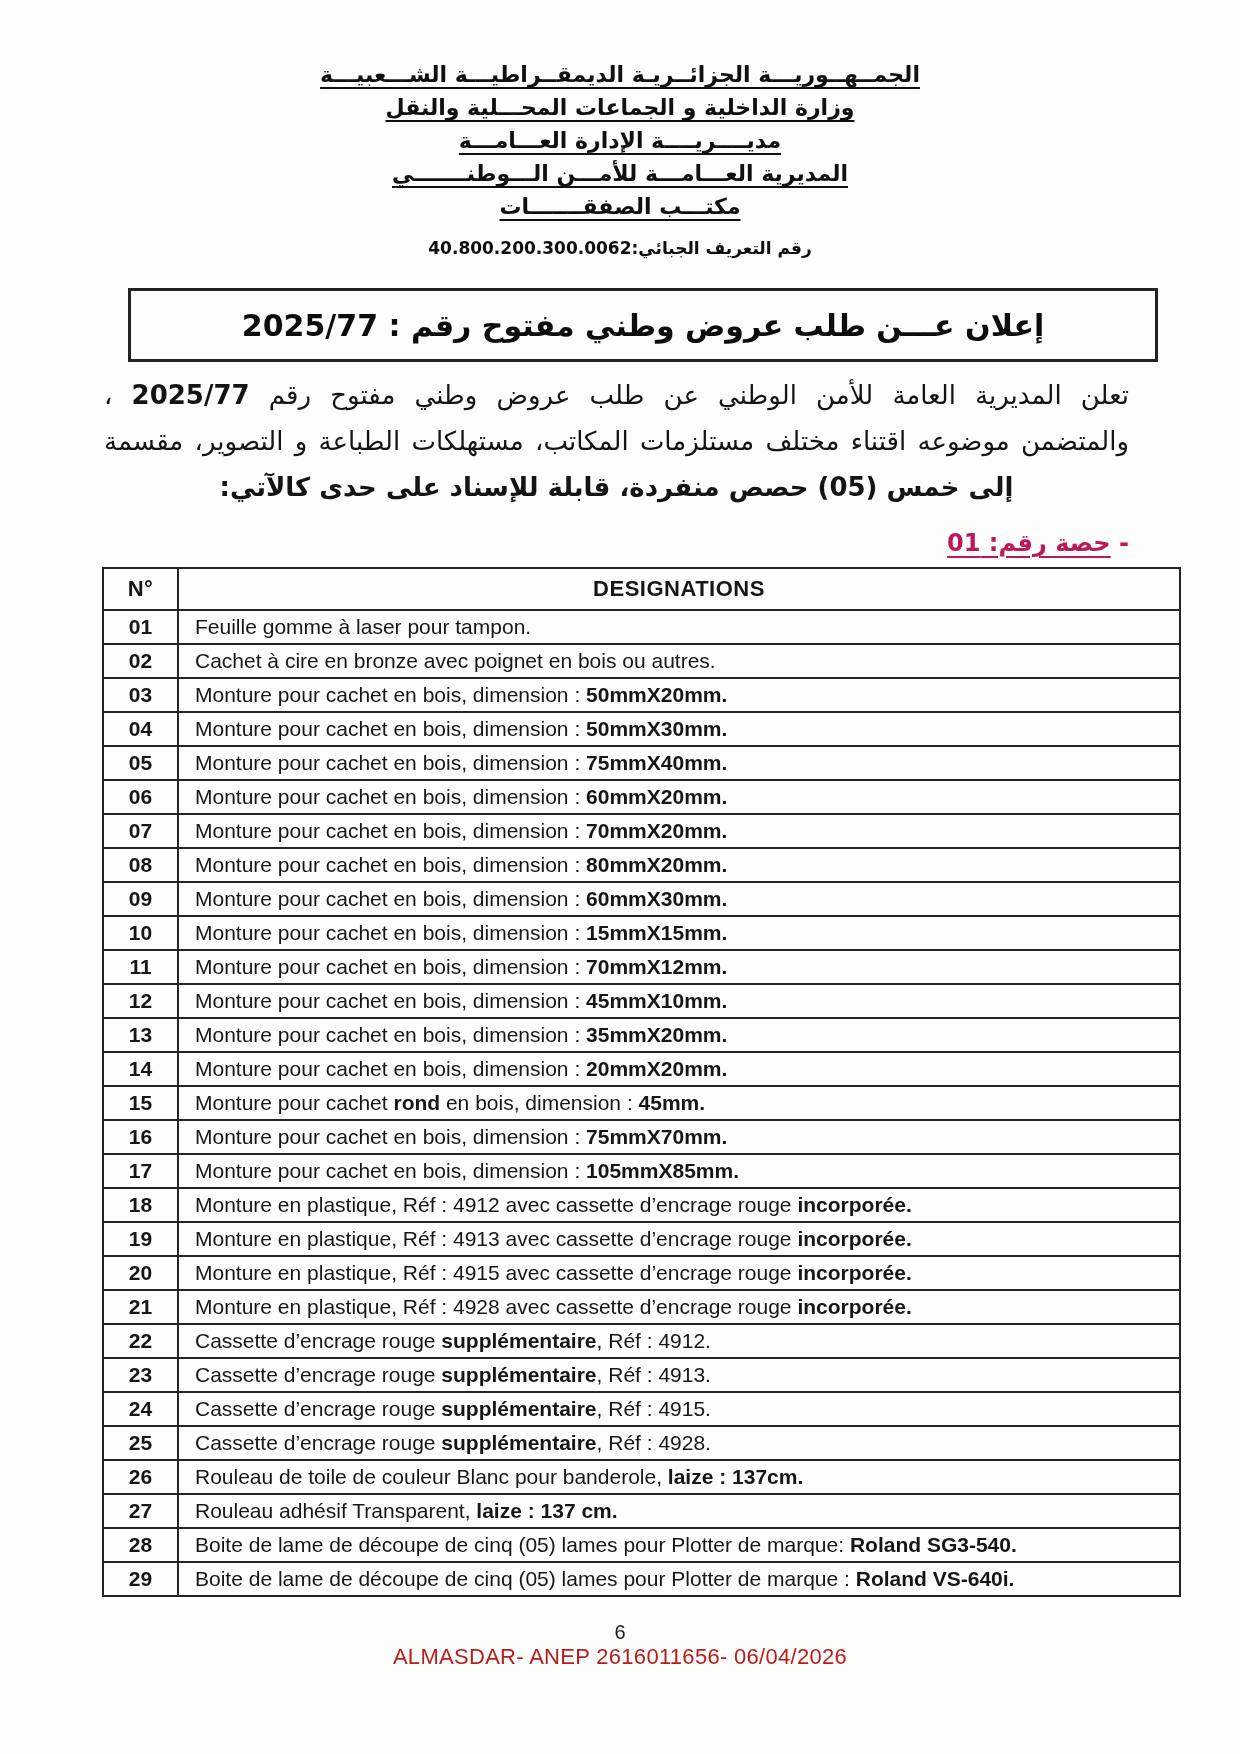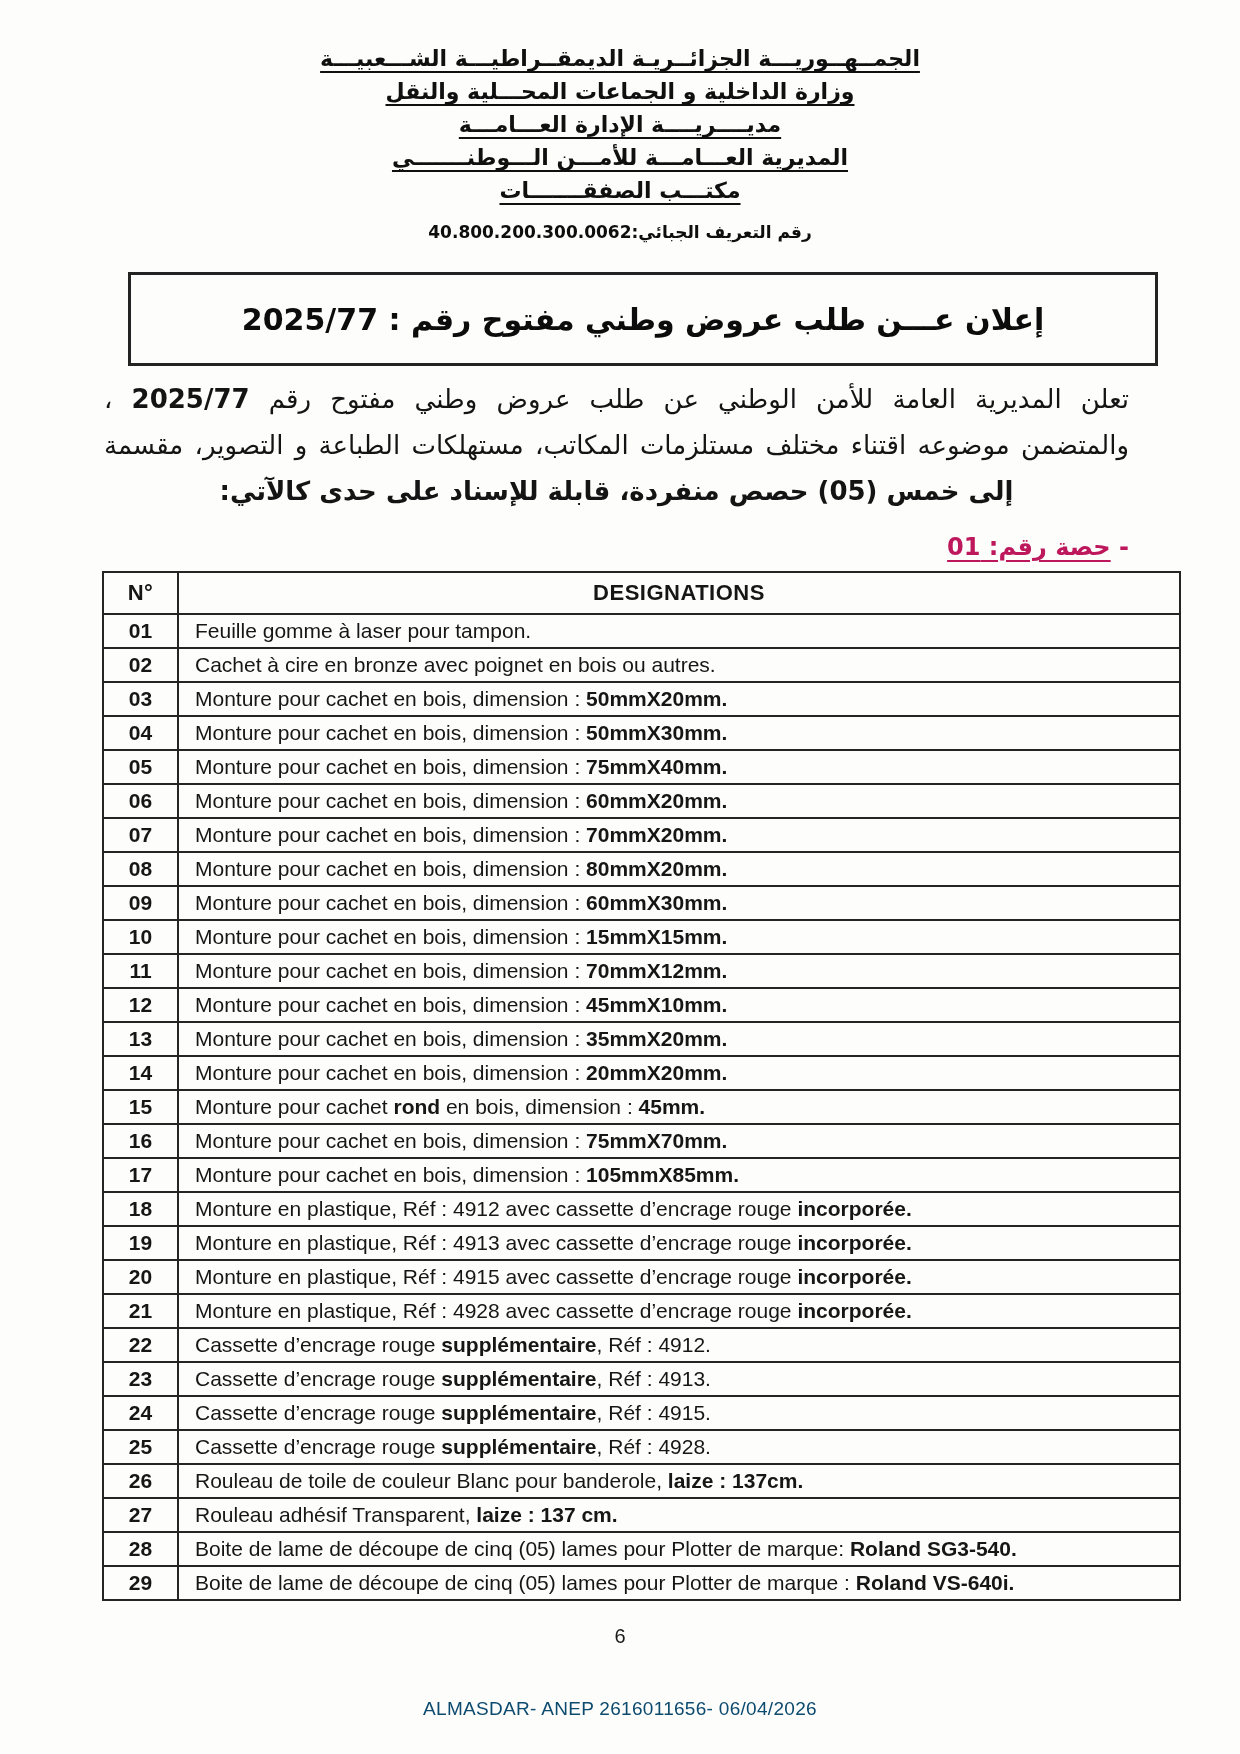--- a/index.html
+++ b/index.html
@@ -8,21 +8,21 @@
     background:#fbfbf9;
     font-family:"Liberation Sans",sans-serif;
     color:#151515;
     position:relative;
     overflow:hidden;
   }
   .page{position:absolute;inset:0;background:#fdfdfc;}
   
   .ar{font-family:"DejaVu Sans",sans-serif;direction:rtl;}
   .header-block{
-    padding-top:42px;
+    padding-top:58px;
     width:1100px;
     margin:0 auto 0 70px; 
     text-align:center;
   }
   .hline{
     font-family:"DejaVu Sans",sans-serif;
     direction:rtl;
     font-weight:bold;
     font-size:22px;
     line-height:33px;
@@ -39,21 +39,21 @@
     line-height:32px;
     text-align:center;
     color:#0e0e0e;
   }
   
   .notice-box{
     box-sizing:border-box;
     margin-left:128px;
     margin-top:24px;
     width:1030px;
-    height:94px;
+    height:74px;
     border:3px solid #232323;
     display:flex;align-items:center;justify-content:center;
   }
   .notice-title{
     font-weight:bold;
     font-size:30px;
     color:#0c0c0c;
     letter-spacing:.5px;
   }
   
@@ -132,25 +132,24 @@
   }
   td.des .b{font-weight:bold;}
   
   .page-number{
     margin-top:24px;
     text-align:center;
     font-size:20px;
     color:#1a1a1a;
   }
   .footer-line{
-    margin-top:50px;
-    text-align:center;
-    font-size:19px;
+    text-align:center;
+    font-size:22px;
     letter-spacing:.3px;
-    color:#0c4a6e;
+    color:#b91c1c;
   }
 </style>
 </head>
 <body>
 
 <div class="page">
 
   <div class="header-block">
     <div>
         <div class="hline">الجمــهــوريـــة الجزائــريـة الديمقــراطيـــة الشـــعبيـــة</div>

